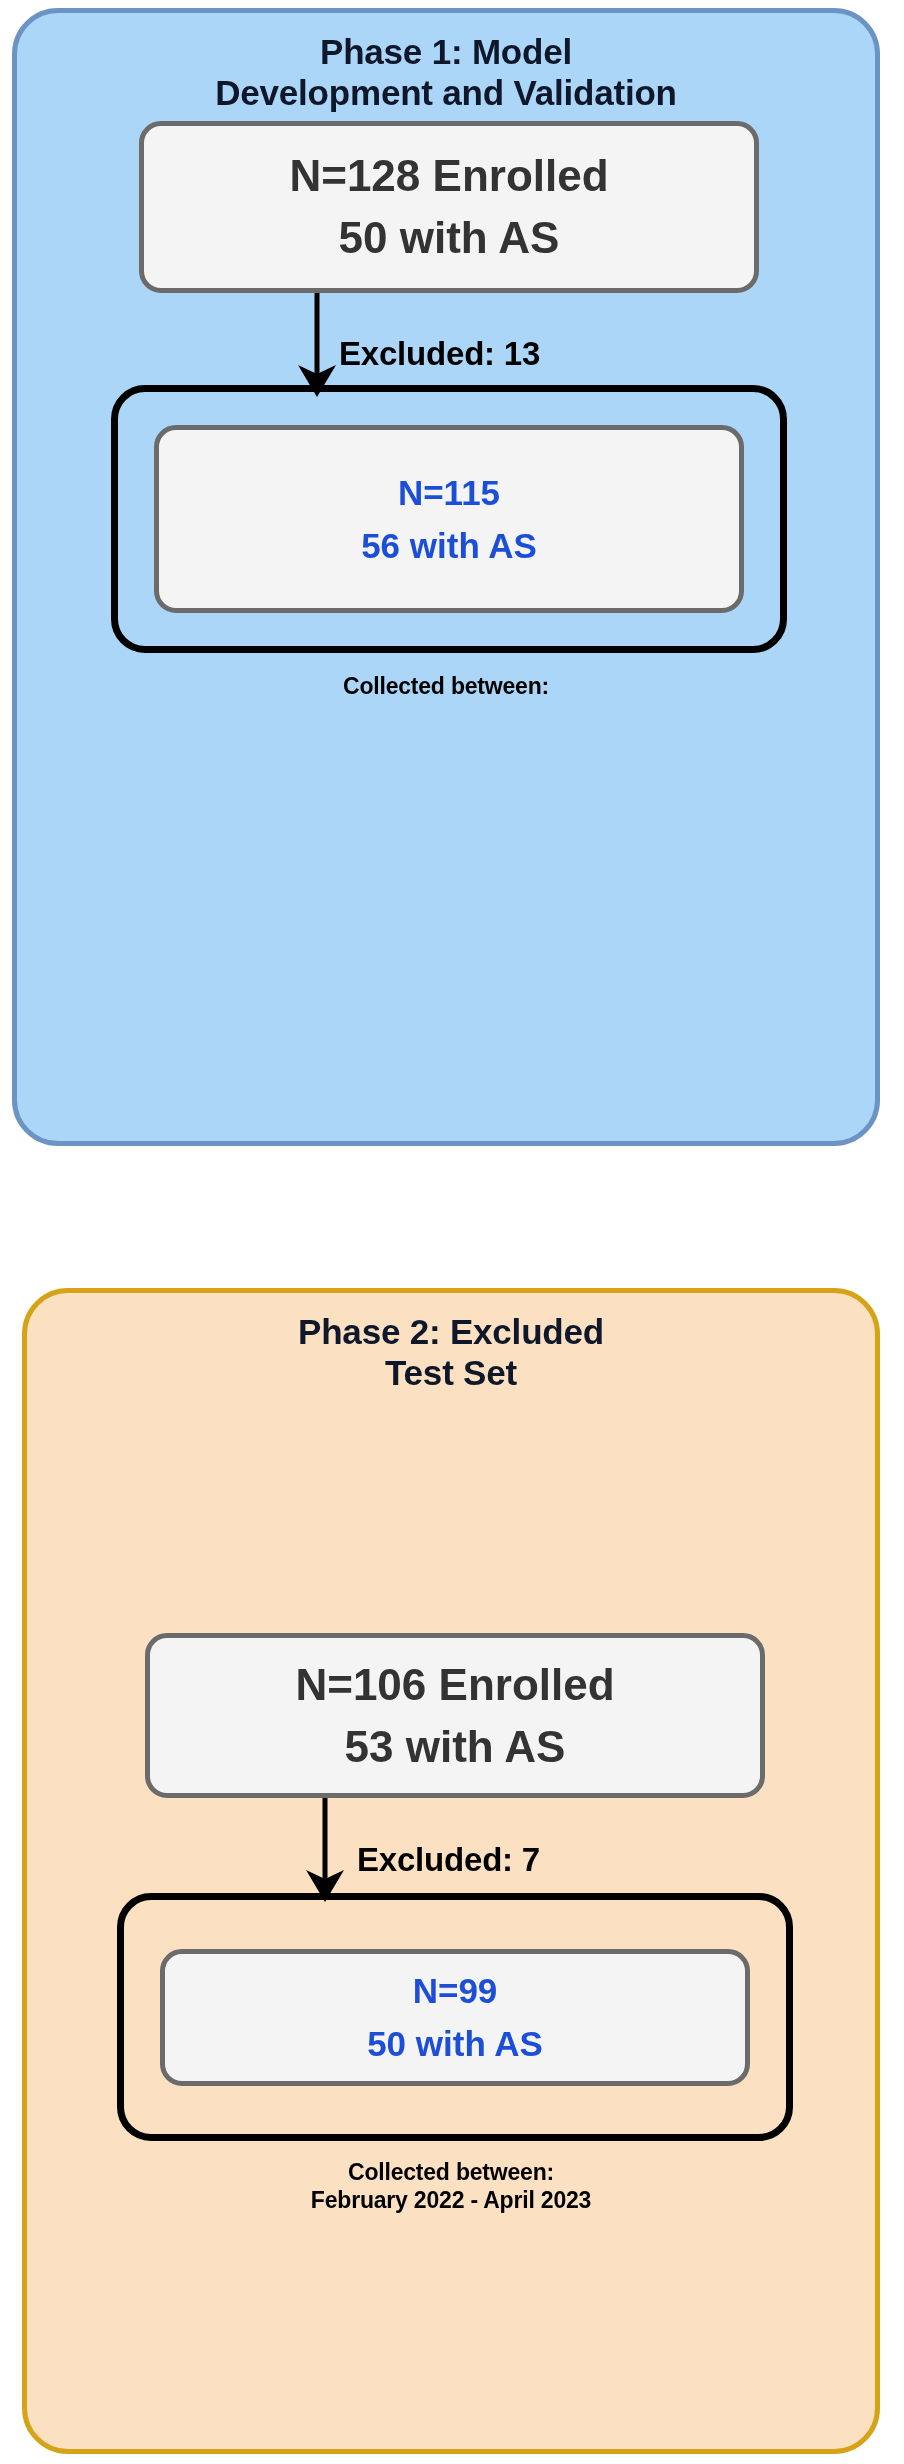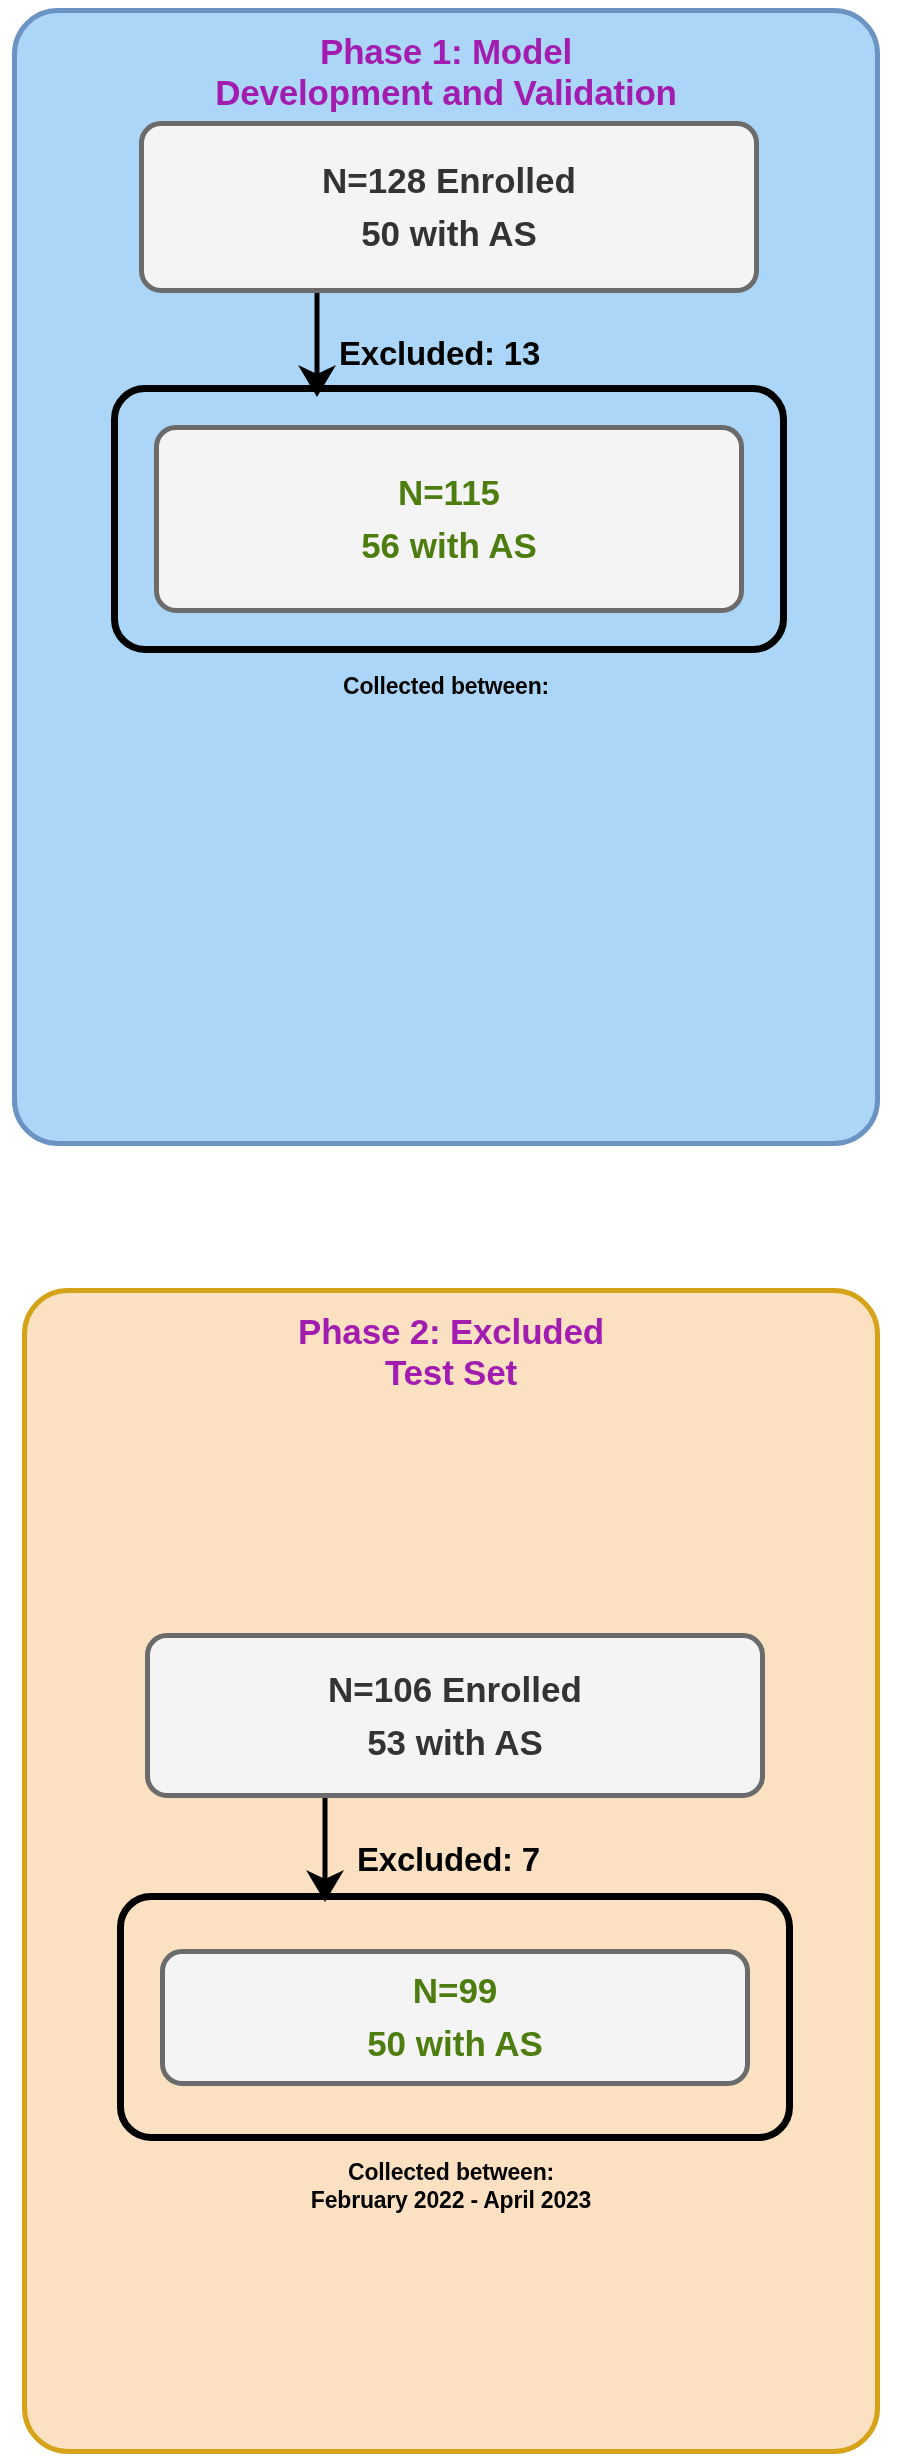--- a/index.html
+++ b/index.html
@@ -47,21 +47,21 @@
     width: 858px;
     height: 1166px;
     background: #FBE0C2;
     border: 5px solid #D6A318;
   }
 
   
   .panel-title {
     margin-top: 18px;
     text-align: center;
-    color: #a21caf;
+    color: #0f172a;
     font-weight: bold;
     font-size: 35px;
     line-height: 1.18;
     letter-spacing: -0.2px;
     width: 100%;
     padding: 0 20px;
     box-sizing: border-box;
   }
   .panel-title .tline {
     display: block;
@@ -72,21 +72,21 @@
     box-sizing: border-box;
     background: #F4F4F4;
     border: 5px solid #6B6B6B;
     border-radius: 22px;
     display: flex;
     flex-direction: column;
     align-items: center;
     justify-content: center;
     color: #333333;
     font-weight: bold;
-    font-size: 35px;
+    font-size: 44px;
     line-height: 1.0;
   }
   .node-enrolled .nline {
     display: block;
     margin: 9px 0;
     text-align: center;
   }
 
   .p1-enrolled {
     position: absolute;
@@ -153,21 +153,21 @@
     box-sizing: border-box;
     background: #F4F4F4;
     border: 5px solid #6B6B6B;
     border-radius: 22px;
     width: 590px;
     height: 188px;
     display: flex;
     flex-direction: column;
     align-items: center;
     justify-content: center;
-    color: #4d7c0f;
+    color: #1d4ed8;
     font-weight: bold;
     font-size: 35px;
     line-height: 1.0;
   }
   .p2-final-outer .node-final-inner {
     height: 137px;
   }
   .node-final-inner .nline {
     display: block;
     margin: 9px 0;

